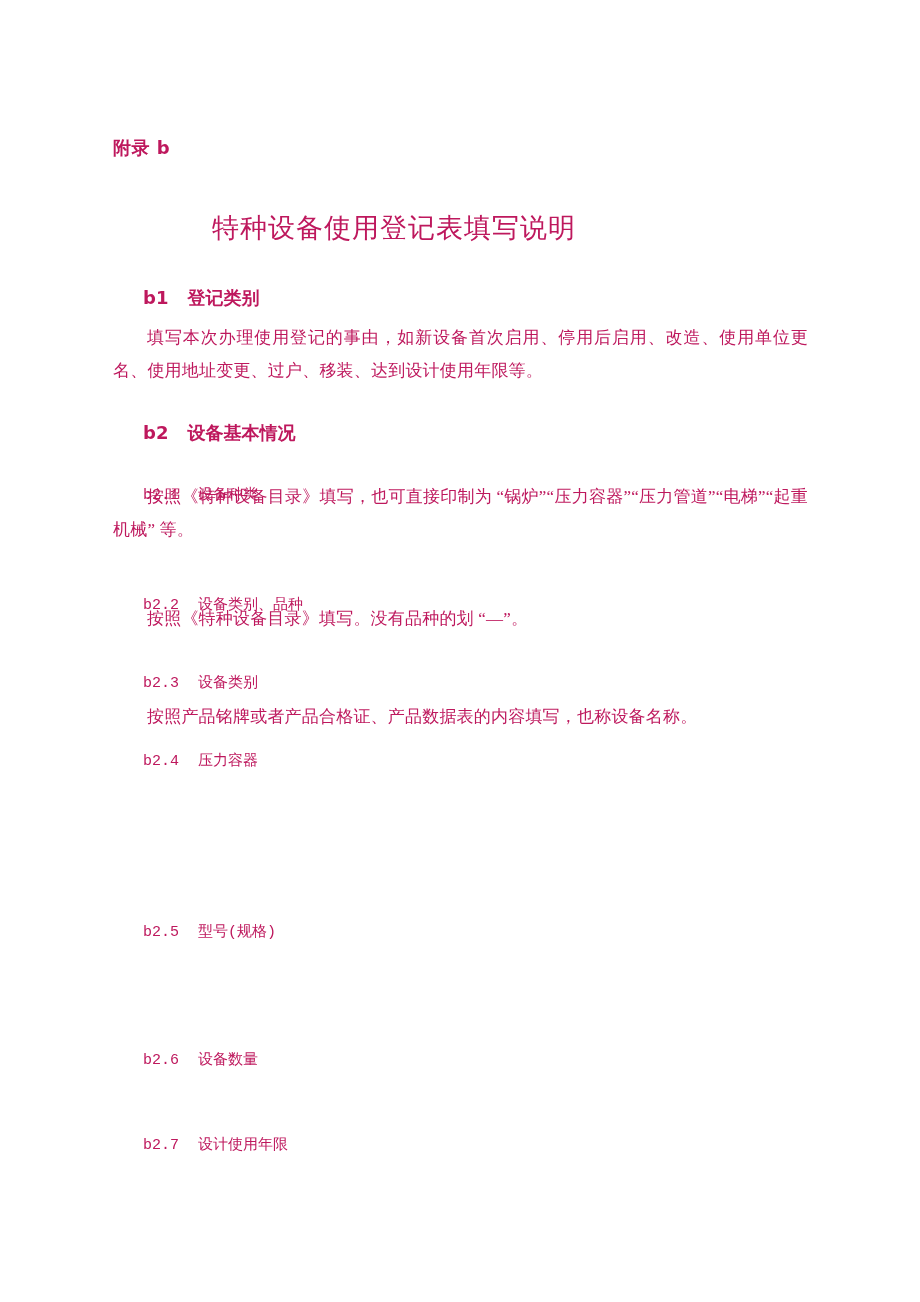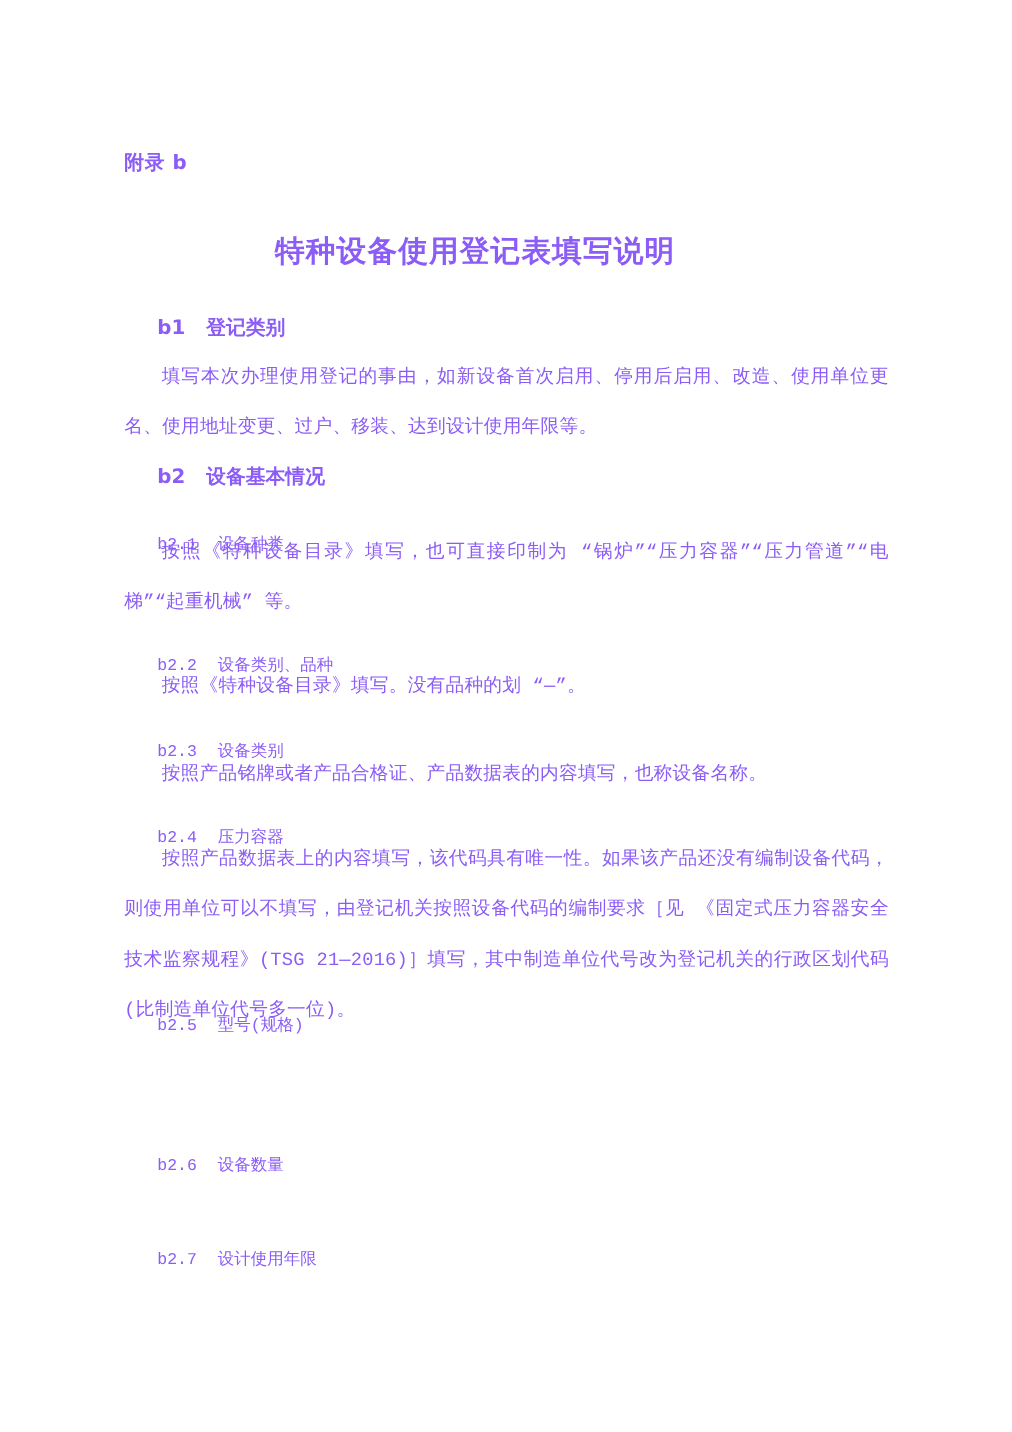--- a/index.html
+++ b/index.html
@@ -5,45 +5,44 @@
   html, body {
     margin: 0;
     padding: 0;
     background: #ffffff;
   }
   .page {
     position: relative;
     width: 920px;
     height: 1302px;
     background: #ffffff;
-    color: #8b5cf6;
+    color: #be185d;
     overflow: hidden;
   }
   
   .appendix {
     position: absolute;
     left: 113px;
     top: 136px;
     font-family: "DejaVu Sans", "Liberation Sans", sans-serif;
     font-weight: bold;
     font-size: 18px;
     letter-spacing: 0.5px;
   }
   
   .doc-title {
     position: absolute;
     left: 0;
     top: 210px;
     width: 788px;
     text-align: center;
     font-family: "DejaVu Sans", "Liberation Sans", sans-serif;
-    font-weight: bold;
+    font-weight: normal;
     font-size: 27px;
     letter-spacing: 1px;
-    margin-left: 38px;
   }
   
   .h1 {
     position: absolute;
     left: 143px;
     font-family: "DejaVu Sans", "Liberation Sans", sans-serif;
     font-weight: bold;
     font-size: 18px;
     white-space: nowrap;
   }
@@ -59,23 +58,23 @@
   }
   .h1 .num, .h2 .num {
     display: inline-block;
     margin-right: 19px;
   }
   
   .para {
     position: absolute;
     left: 113px;
     width: 695px;
-    font-family: Liberation Mono, monospace;
+    font-family: Liberation Serif, serif;
     font-size: 17px;
-    line-height: 46px;
+    line-height: 33px;
     text-align: justify;
     text-indent: 34px;
     letter-spacing: 0.2px;
   }
 </style>
 </head>
 <body>
 
 <div class="page">
 
@@ -98,26 +97,25 @@
   <div class="para" style="top:480px">按照《特种设备目录》填写，也可直接印制为 “锅炉”“压力容器”“压力管道”“电梯”“起重机械” 等。</div>
 
   <div class="h2" style="top:570px">
     <span class="num">b2.2</span><span>设备类别、品种</span>
   </div>
   <div class="para" style="top:602px">按照《特种设备目录》填写。没有品种的划 “—”。</div>
 
   <div class="h2" style="top:648px">
     <span class="num">b2.3</span><span>设备类别</span>
   </div>
-  <div class="para" style="top:682px">按照产品铭牌或者产品合格证、产品数据表的内容填写，也称设备名称。</div>
+  <div class="para" style="top:700px">按照产品铭牌或者产品合格证、产品数据表的内容填写，也称设备名称。</div>
 
   <div class="h2" style="top:726px">
     <span class="num">b2.4</span><span>压力容器</span>
   </div>
-  <div class="para" style="top:759px">按照产品数据表上的内容填写，该代码具有唯一性。如果该产品还没有编制设备代码，则使用单位可以不填写，由登记机关按照设备代码的编制要求［见 《固定式压力容器安全技术监察规程》(TSG 21—2016)］填写，其中制造单位代号改为登记机关的行政区划代码(比制造单位代号多一位)。</div>
 
   <div class="h2" style="top:897px">
     <span class="num">b2.5</span><span>型号(规格)</span>
   </div>
 
   <div class="h2" style="top:1025px">
     <span class="num">b2.6</span><span>设备数量</span>
   </div>
 
   <div class="h2" style="top:1110px">

